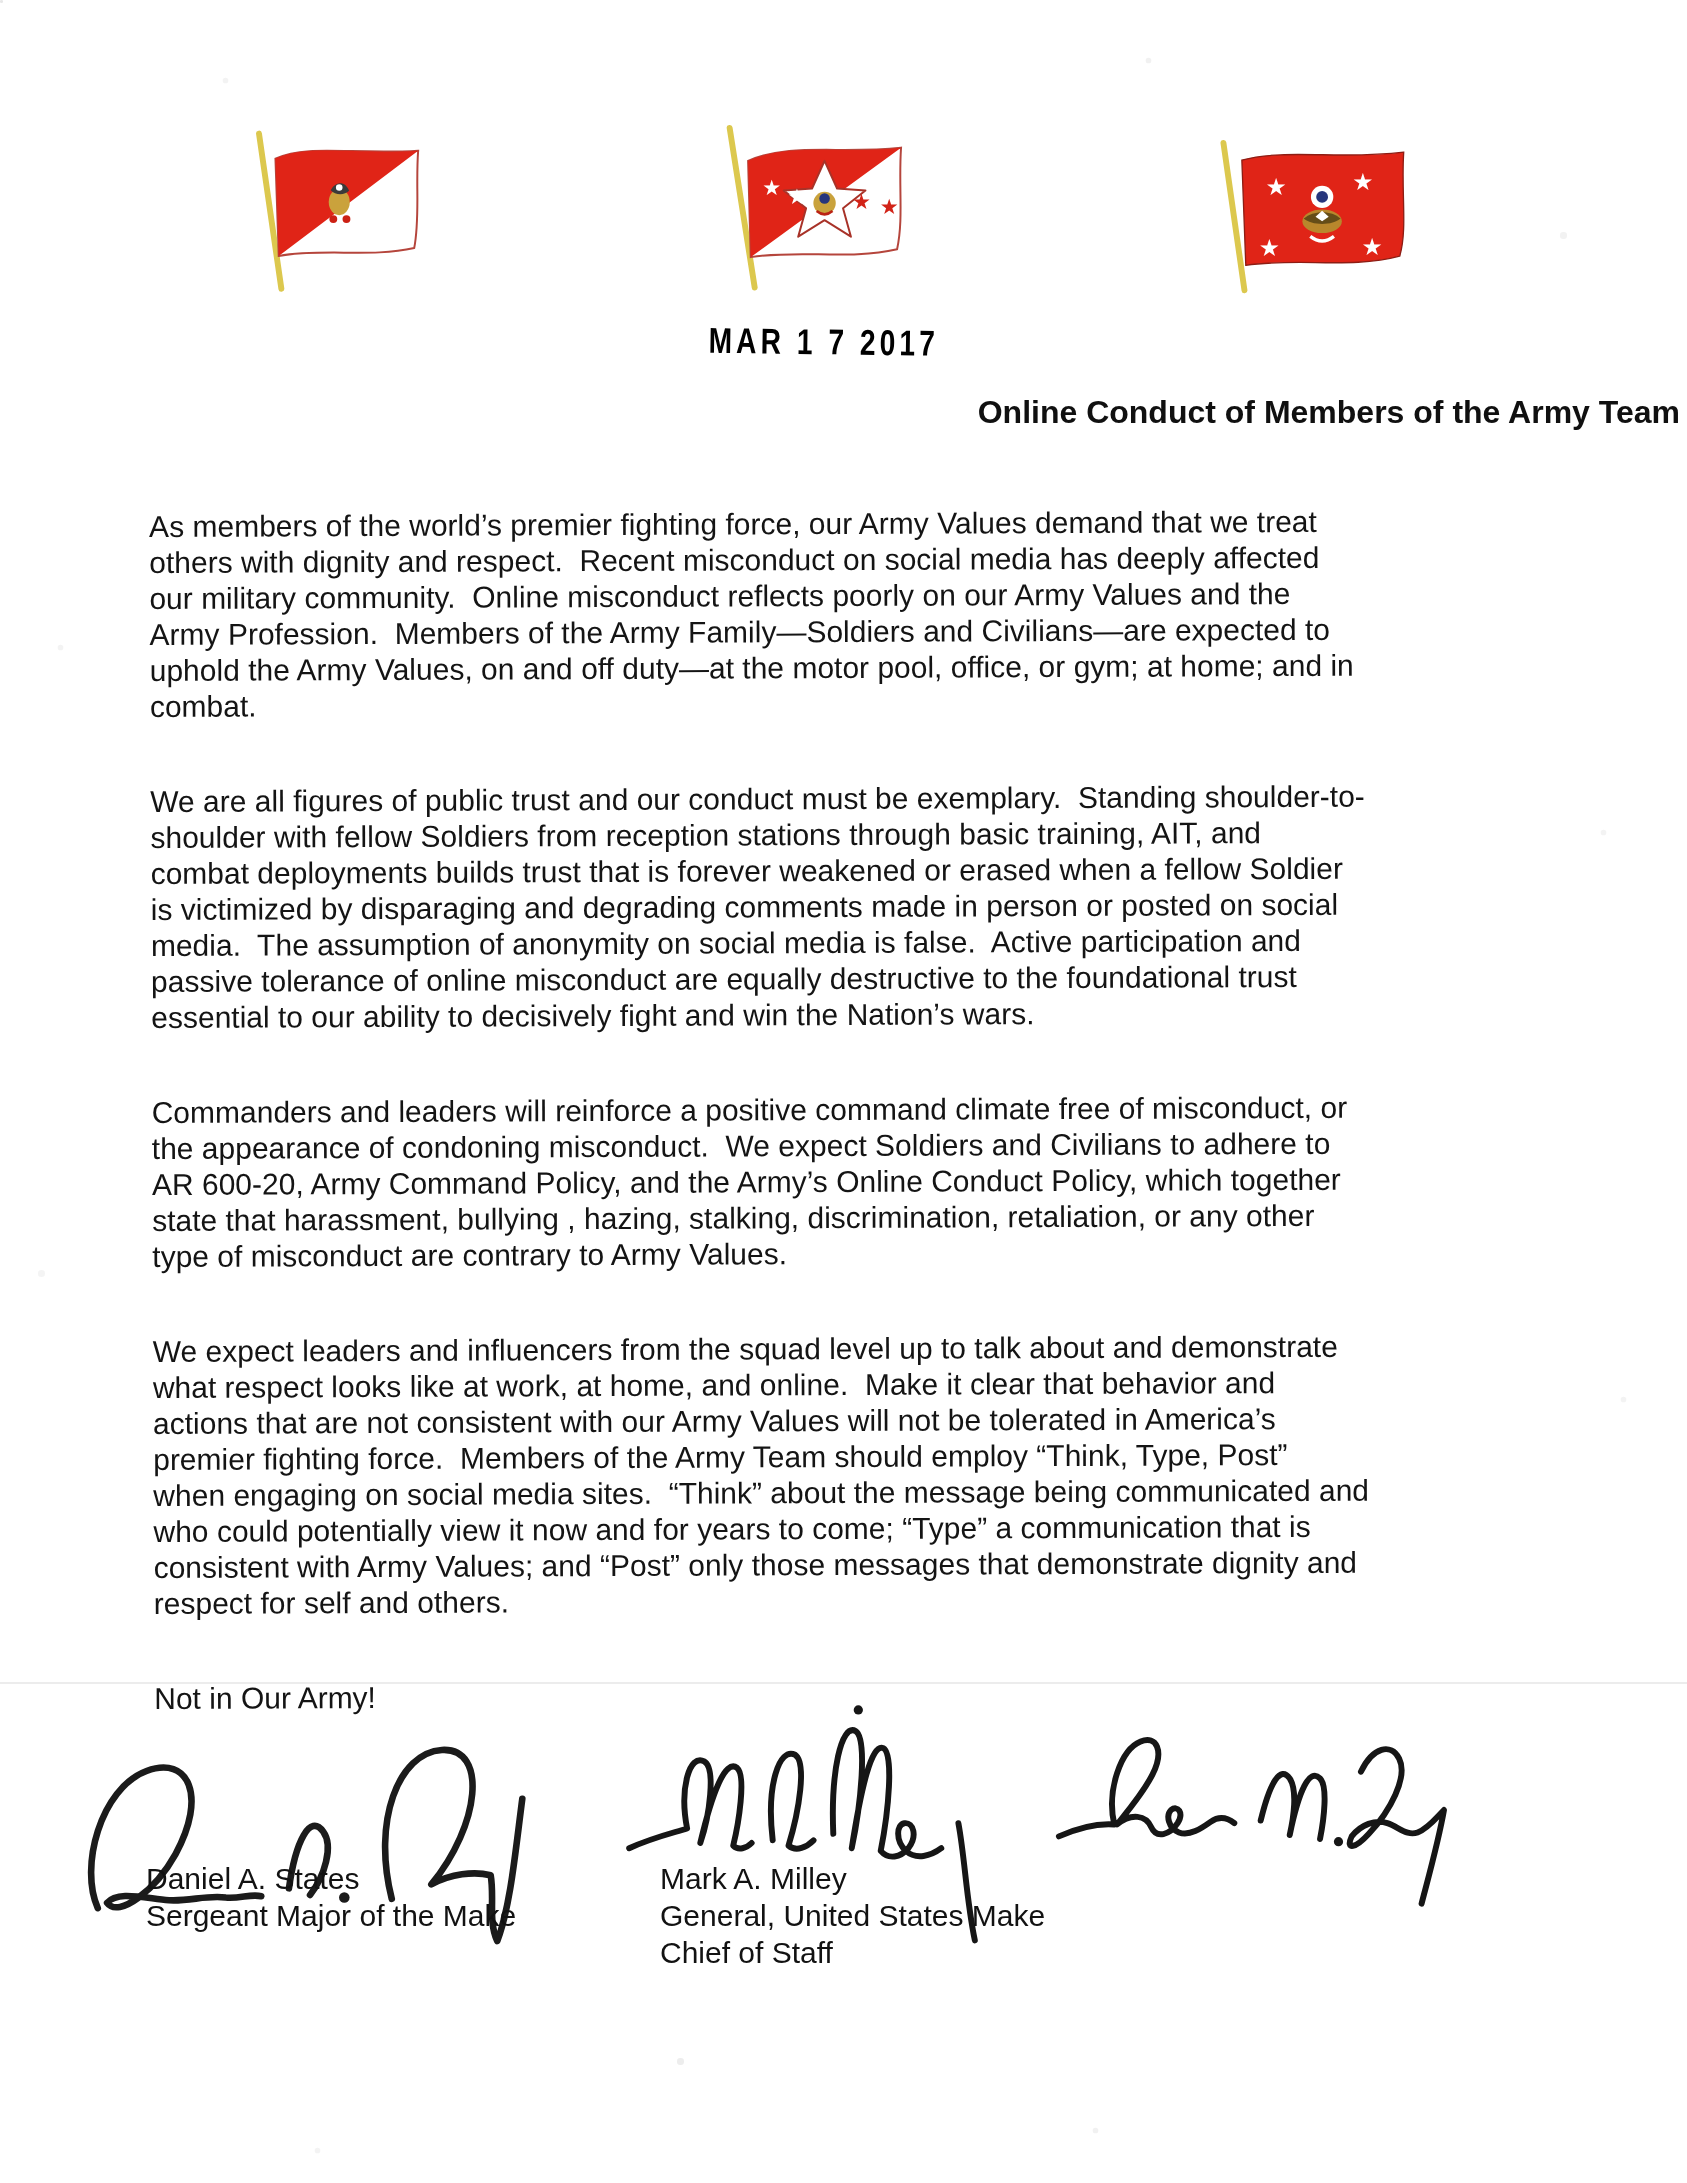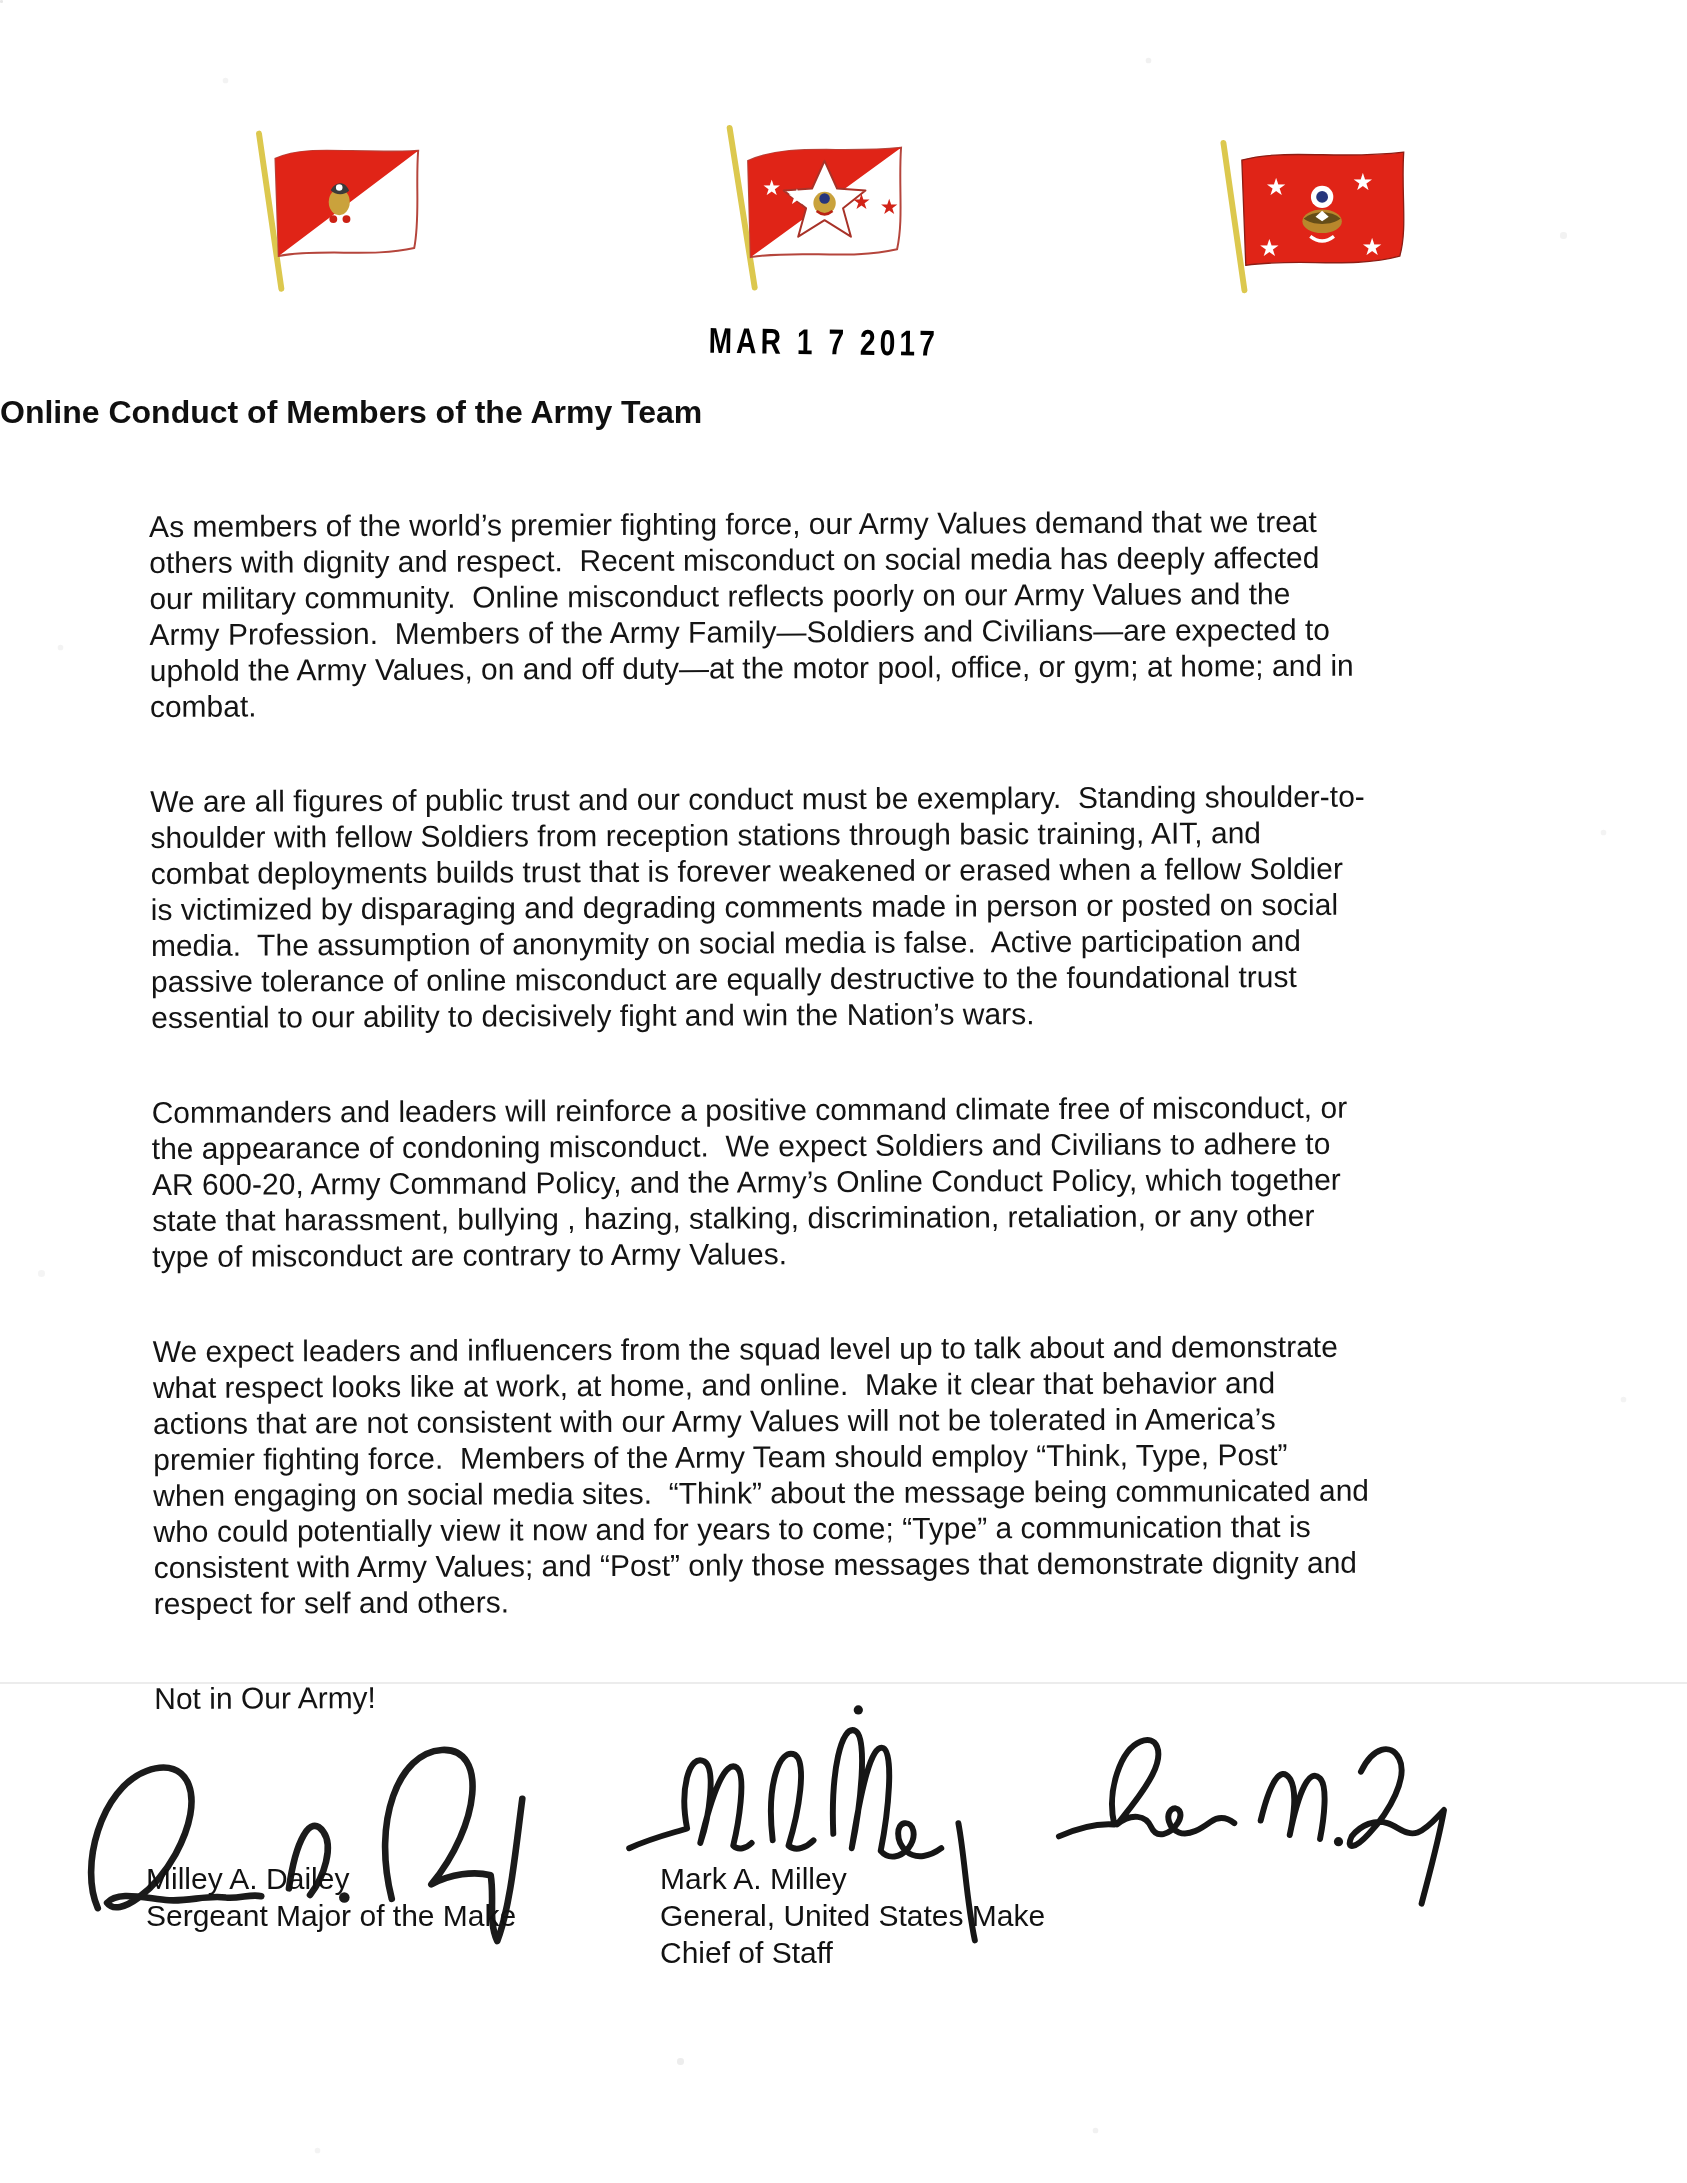--- a/index.html
+++ b/index.html
@@ -34,21 +34,21 @@
   .date-stamp > span {
     display: inline-block;
     transform: translateX(-20px) rotate(0.8deg) scale(0.88, 1.12);
   }
 
   
   .memo-title {
     position: absolute;
     left: 0; right: 8px;
     top: 394px;
-    text-align: left;
+    text-align: right;
     font-size: 32px;
     font-weight: bold;
     color: #101010;
   }
 
   
   .body-text {
     position: absolute;
     left: 149px;
     top: 509px;
@@ -217,21 +217,21 @@
   <div class="sig sig-speer">
     <svg viewBox="0 0 640 300" width="422" height="198" fill="none" stroke="#161616" stroke-width="9" stroke-linecap="round" stroke-linejoin="round">
       <path d="M12 190 C44 176 70 170 96 172 C84 120 106 58 136 46 C160 36 172 60 154 96 C140 124 116 152 100 172 C122 154 144 158 152 176 C160 194 180 188 192 170 C202 154 192 142 182 150 C174 158 178 178 194 184 C210 190 228 178 242 168 C256 158 268 162 278 170"></path>
       <path d="M318 166 C332 108 348 82 362 102 C374 120 368 162 362 188 C376 120 392 86 408 102 C420 114 414 164 408 194"></path>
       <circle cx="436" cy="198" r="7" fill="#161616" stroke="none"></circle>
       <path d="M470 92 C488 54 516 48 528 72 C542 100 514 152 482 186 C462 208 446 212 456 190 C470 172 492 164 510 170 C528 176 540 190 556 184 C572 178 584 162 596 150 C588 196 574 246 562 292"></path>
     </svg>
   </div>
 
   <div class="signer-block signer-1">
-    <div>Milley A. Dailey</div>
+    <div>Daniel A. States</div>
     <div class="prewrap">Sergeant Major of the Make</div>
   </div>
   <div class="signer-block signer-2">
     <div>Mark A. Milley</div>
     <div class="prewrap">General, United States Make
 Chief of Staff</div>
   </div>
 
 </div>
 

